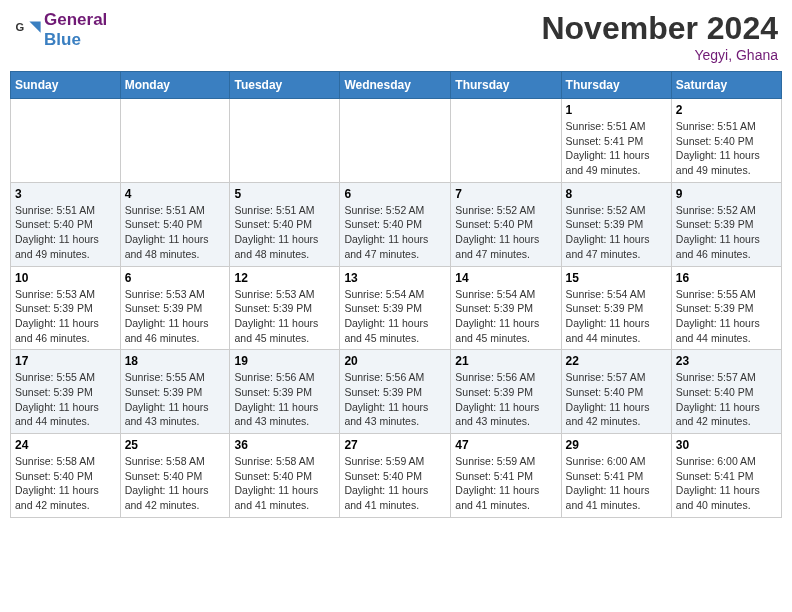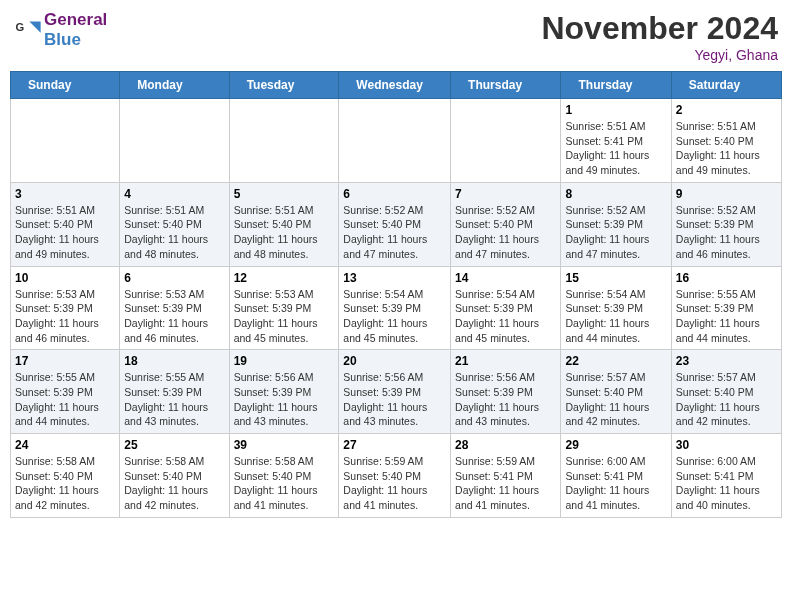--- a/index.html
+++ b/index.html
@@ -39,21 +39,21 @@
       color: #701a75;
     }
     .calendar {
       width: 100%;
       border-collapse: collapse;
       font-size: 11px;
     }
     .calendar th {
       background-color: #3a7fc1;
       color: white;
-      padding: 6px 17px;
+      padding: 6px 4px;
       text-align: left;
       font-size: 12px;
       border: 1px solid #2d6aa0;
     }
     .calendar td {
       border: 1px solid #ccc;
       vertical-align: top;
       padding: 4px;
       width: 113px;
       min-height: 80px;
@@ -224,29 +224,29 @@
       <tr>
         <td>
           <span class="day-number">24</span>
           <div class="day-info">Sunrise: 5:58 AM<br>Sunset: 5:40 PM<br>Daylight: 11 hours<br>and 42 minutes.</div>
         </td>
         <td>
           <span class="day-number">25</span>
           <div class="day-info">Sunrise: 5:58 AM<br>Sunset: 5:40 PM<br>Daylight: 11 hours<br>and 42 minutes.</div>
         </td>
         <td>
-          <span class="day-number">39</span>
+          <span class="day-number">36</span>
           <div class="day-info">Sunrise: 5:58 AM<br>Sunset: 5:40 PM<br>Daylight: 11 hours<br>and 41 minutes.</div>
         </td>
         <td>
           <span class="day-number">27</span>
           <div class="day-info">Sunrise: 5:59 AM<br>Sunset: 5:40 PM<br>Daylight: 11 hours<br>and 41 minutes.</div>
         </td>
         <td>
-          <span class="day-number">28</span>
+          <span class="day-number">47</span>
           <div class="day-info">Sunrise: 5:59 AM<br>Sunset: 5:41 PM<br>Daylight: 11 hours<br>and 41 minutes.</div>
         </td>
         <td>
           <span class="day-number">29</span>
           <div class="day-info">Sunrise: 6:00 AM<br>Sunset: 5:41 PM<br>Daylight: 11 hours<br>and 41 minutes.</div>
         </td>
         <td>
           <span class="day-number">30</span>
           <div class="day-info">Sunrise: 6:00 AM<br>Sunset: 5:41 PM<br>Daylight: 11 hours<br>and 40 minutes.</div>
         </td>

